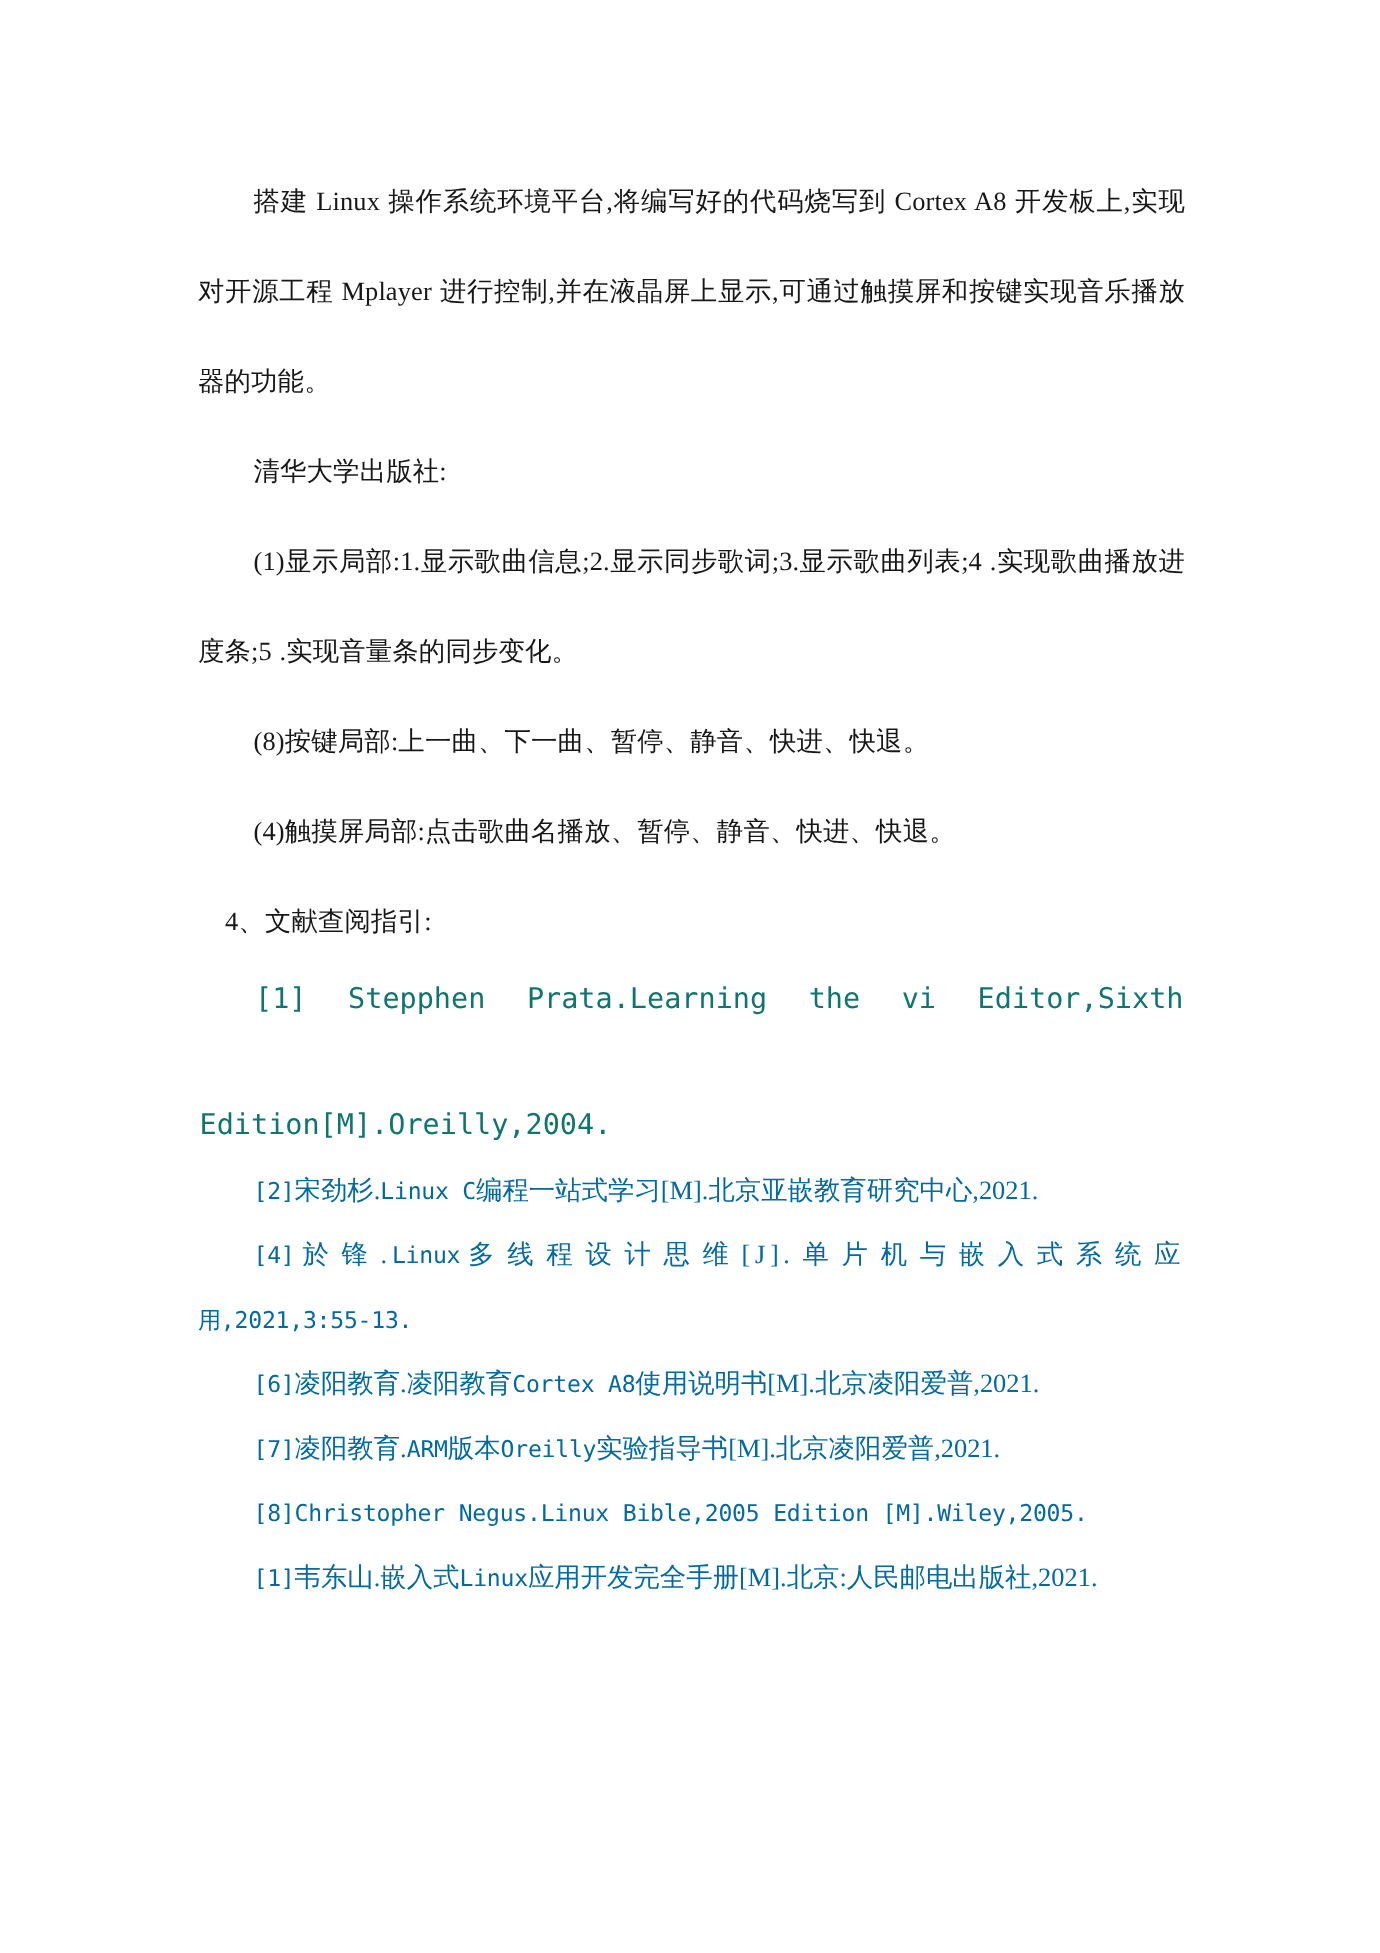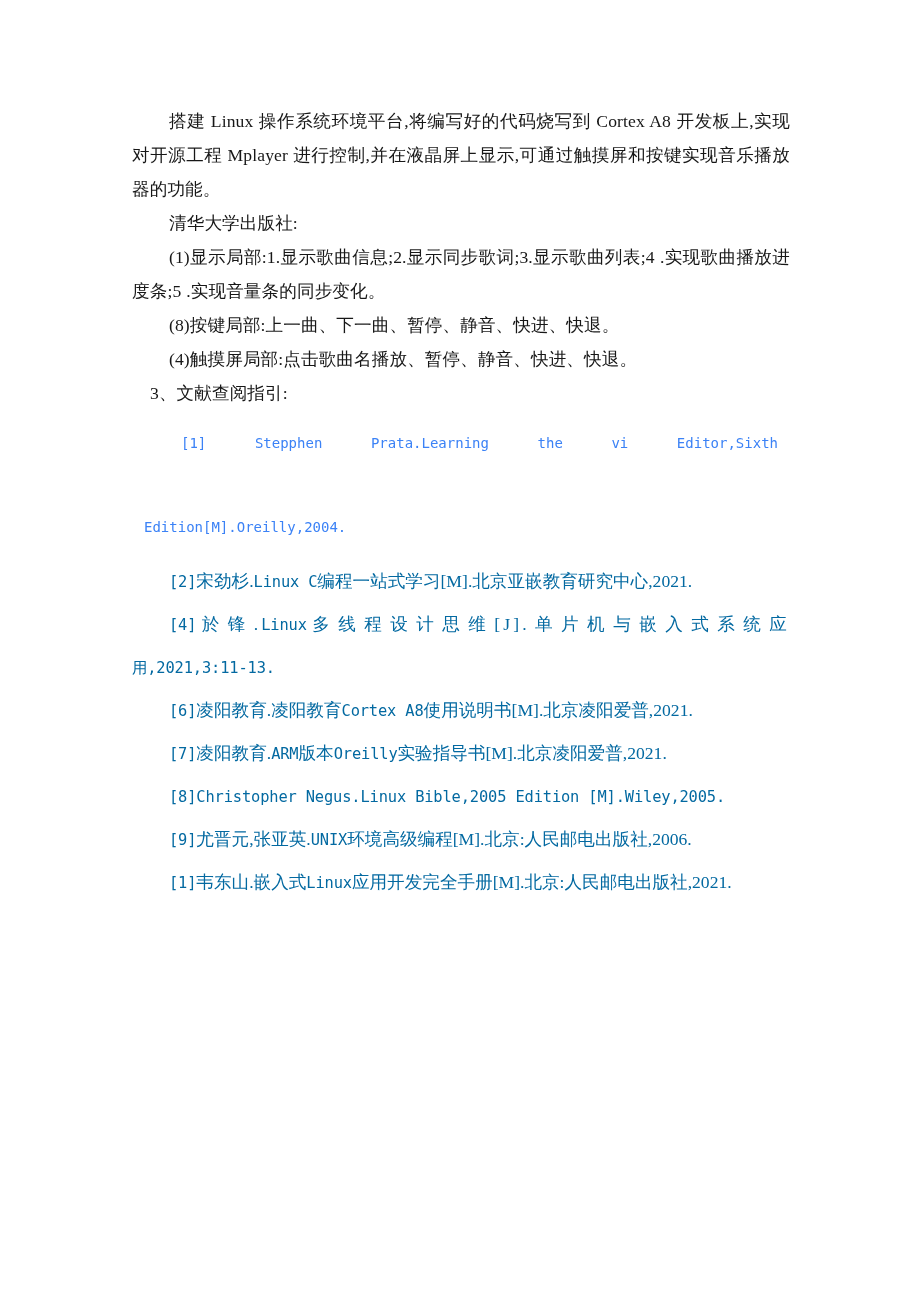--- a/index.html
+++ b/index.html
@@ -29,21 +29,21 @@
     position: absolute;
     left: 132px;
     top: 104px;
     width: 658px;
   }
 
   
   .para {
     font-family: "Liberation Serif", "DejaVu Serif", serif;
     font-size: 17.6px;
-    line-height: 34px;
+    line-height: 60px;
     text-align: justify;
     text-justify: inter-character;
     margin: 0;
     color: #171717;
     letter-spacing: 0.1px;
     word-spacing: 0.5px;
   }
 
   
   .indent-2 {
@@ -69,26 +69,26 @@
   
   .mono {
     font-family: "DejaVu Sans Mono", "Liberation Mono", monospace;
     font-size: 15.4px;
     letter-spacing: -0.15px;
   }
 
   
   .ref-stretched {
     font-family: "DejaVu Sans Mono", "Liberation Mono", monospace;
-    font-size: 14px;
+    font-size: 19px;
     line-height: 42px;
     text-align: justify;
-    margin: 12px;
+    margin: 1px;
     text-indent: 37px;
-    color: #3b82f6;
+    color: #0f766e;
     word-spacing: 1px;
   }
   .ref-stretched .stretch-line {
     display: block;
     text-align: justify;
   }
   .ref-stretched .stretch-line::after {
     content: "";
     display: inline-block;
     width: 100%;
@@ -108,52 +108,49 @@
     <p class="para indent-2">搭建 Linux 操作系统环境平台,将编写好的代码烧写到 Cortex A8 开发板上,实现对开源工程 Mplayer 进行控制,并在液晶屏上显示,可通过触摸屏和按键实现音乐播放器的功能。</p>
 
     <p class="para indent-2">清华大学出版社:</p>
 
     <p class="para indent-2">(1)显示局部:1.显示歌曲信息;2.显示同步歌词;3.显示歌曲列表;4 .实现歌曲播放进度条;5 .实现音量条的同步变化。</p>
 
     <p class="para indent-2">(8)按键局部:上一曲、下一曲、暂停、静音、快进、快退。</p>
 
     <p class="para indent-2">(4)触摸屏局部:点击歌曲名播放、暂停、静音、快进、快退。</p>
 
-    <p class="para indent-1">3、文献查阅指引:</p>
+    <p class="para indent-1">4、文献查阅指引:</p>
 
     <p class="ref-stretched">
       <span class="stretch-line"><span>[1]</span>
         <span>Stepphen Prata.Learning the vi Editor,Sixth</span></span>
       <span>Edition[M].Oreilly,2004.</span>
     </p>
 
     <p class="ref">
       <span class="mono">[2]</span><span>宋劲杉.</span><span class="mono">Linux C</span><span>编程一站式学习[M].北京亚嵌教育研究中心,2021.</span>
     </p>
 
 
     <p class="ref">
-      <span class="ref-wide-line"><span class="mono">[4]</span><span>於锋.</span><span class="mono">Linux</span><span>多线程设计思维[J].单片机与嵌入式系统应</span></span><span class="mono">用,2021,3:11-13.</span>
+      <span class="ref-wide-line"><span class="mono">[4]</span><span>於锋.</span><span class="mono">Linux</span><span>多线程设计思维[J].单片机与嵌入式系统应</span></span><span class="mono">用,2021,3:55-13.</span>
     </p>
 
 
     <p class="ref">
       <span class="mono">[6]</span><span>凌阳教育.凌阳教育</span><span class="mono">Cortex A8</span><span>使用说明书[M].北京凌阳爱普,2021.</span>
     </p>
 
     <p class="ref">
       <span class="mono">[7]</span><span>凌阳教育.</span><span class="mono">ARM</span><span>版本</span><span class="mono">Oreilly</span><span>实验指导书[M].北京凌阳爱普,2021.</span>
     </p>
 
     <p class="ref">
       <span class="mono">[8]</span><span class="mono">Christopher Negus.Linux Bible,2005 Edition [M].Wiley,2005.</span>
     </p>
 
-    <p class="ref">
-      <span class="mono">[9]</span><span>尤晋元,张亚英.</span><span class="mono">UNIX</span><span>环境高级编程[M].北京:人民邮电出版社,2006.</span>
-    </p>
 
     <p class="ref">
       <span class="mono">[1]</span><span>韦东山.嵌入式</span><span class="mono">Linux</span><span>应用开发完全手册[M].北京:人民邮电出版</span><span>社,2021.</span>
     </p>
 
   </div>
 </div>
 
 </body></html>

